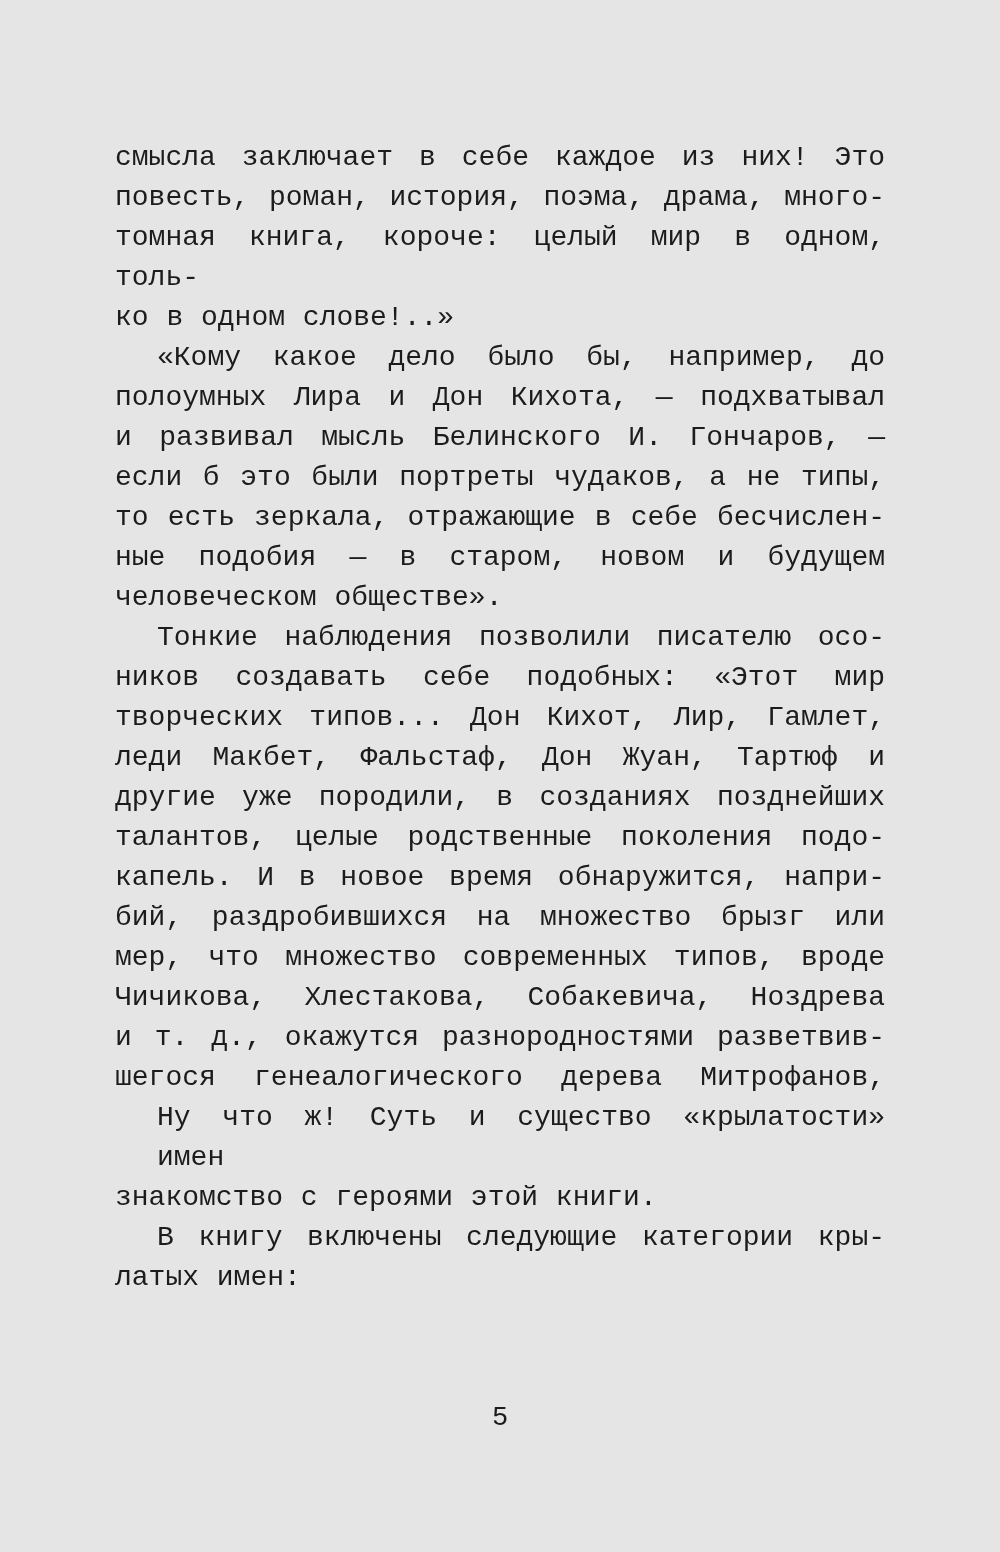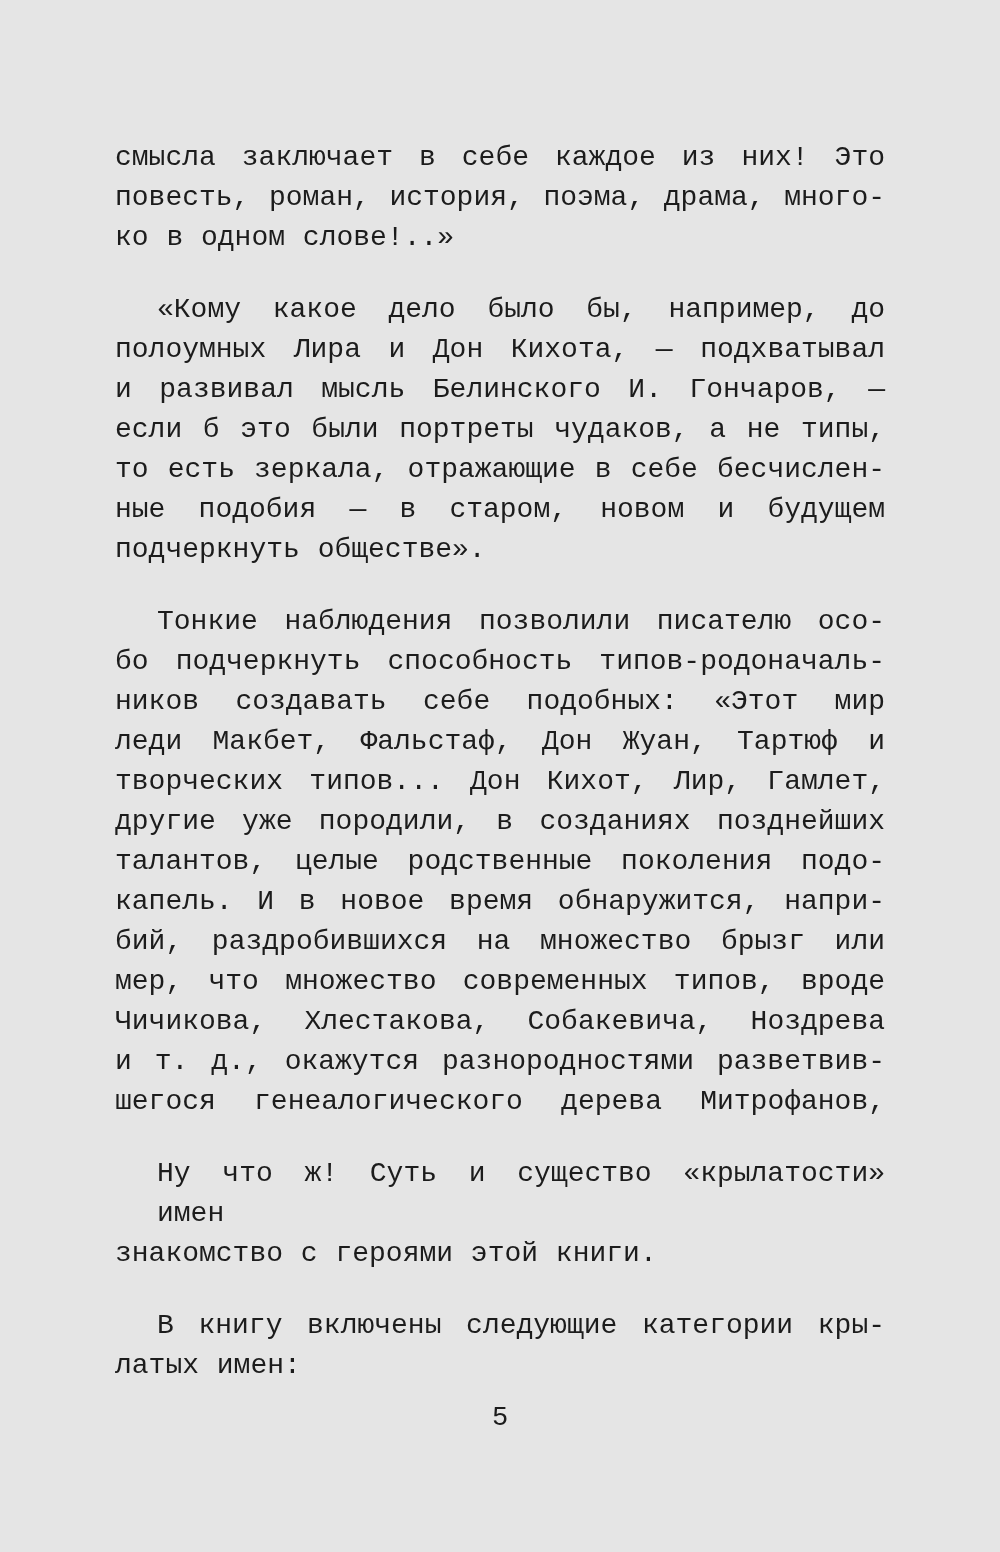--- a/index.html
+++ b/index.html
@@ -32,58 +32,57 @@
     text-align: justify;
     text-align-last: justify;
     white-space: normal;
     word-spacing: 1px;
   }
   .line.last {
     text-align-last: left;
   }
   .line.indent {
     padding-left: 42px;
-    margin-top: 32px;
   }
   .page-number {
     position: absolute;
     left: 0;
     top: 1398px;
     width: 100%;
     text-align: center;
     font-size: 27px;
     line-height: 40px;
     color: #1c1c1c;
   }
 </style>
 </head>
 <body>
 
 <div class="page">
   <div class="text-block">
       <div class="paragraph">
         <div class="line">смысла заключает в себе каждое из них! Это</div>
         <div class="line">повесть, роман, история, поэма, драма, много-</div>
+        <div class="line">томная книга, короче: целый мир в одном, толь-</div>
         <div class="line last">ко в одном слове!..»</div>
       </div>
       <div class="paragraph">
         <div class="line indent">«Кому какое дело было бы, например, до</div>
         <div class="line">полоумных Лира и Дон Кихота, — подхватывал</div>
         <div class="line">и развивал мысль Белинского И. Гончаров, —</div>
         <div class="line">если б это были портреты чудаков, а не типы,</div>
         <div class="line">то есть зеркала, отражающие в себе бесчислен-</div>
         <div class="line">ные подобия — в старом, новом и будущем</div>
-        <div class="line last">подчеркнуть обществе».</div>
+        <div class="line last">человеческом обществе».</div>
       </div>
       <div class="paragraph">
         <div class="line indent">Тонкие наблюдения позволили писателю осо-</div>
-        <div class="line">бо подчеркнуть способность типов-родоначаль-</div>
         <div class="line">ников создавать себе подобных: «Этот мир</div>
+        <div class="line">творческих типов... Дон Кихот, Лир, Гамлет,</div>
         <div class="line">леди Макбет, Фальстаф, Дон Жуан, Тартюф и</div>
-        <div class="line">творческих типов... Дон Кихот, Лир, Гамлет,</div>
         <div class="line">другие уже породили, в созданиях позднейших</div>
         <div class="line">талантов, целые родственные поколения подо-</div>
         <div class="line">капель. И в новое время обнаружится, напри-</div>
         <div class="line">бий, раздробившихся на множество брызг или</div>
         <div class="line">мер, что множество современных типов, вроде</div>
         <div class="line">Чичикова, Хлестакова, Собакевича, Ноздрева</div>
         <div class="line">и т. д., окажутся разнородностями разветвив-</div>
         <div class="line">шегося генеалогического дерева Митрофанов,</div>
       </div>
       <div class="paragraph">

